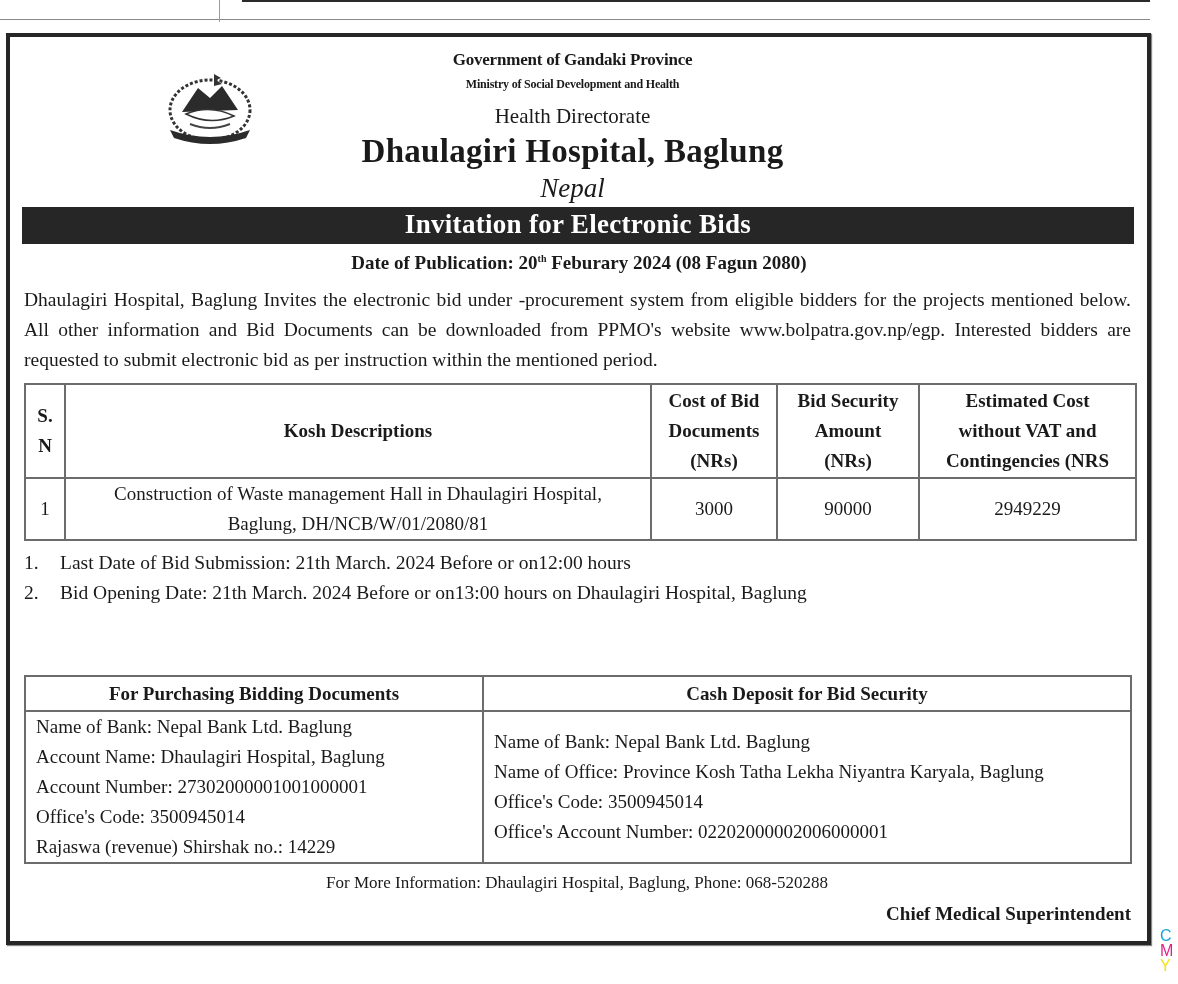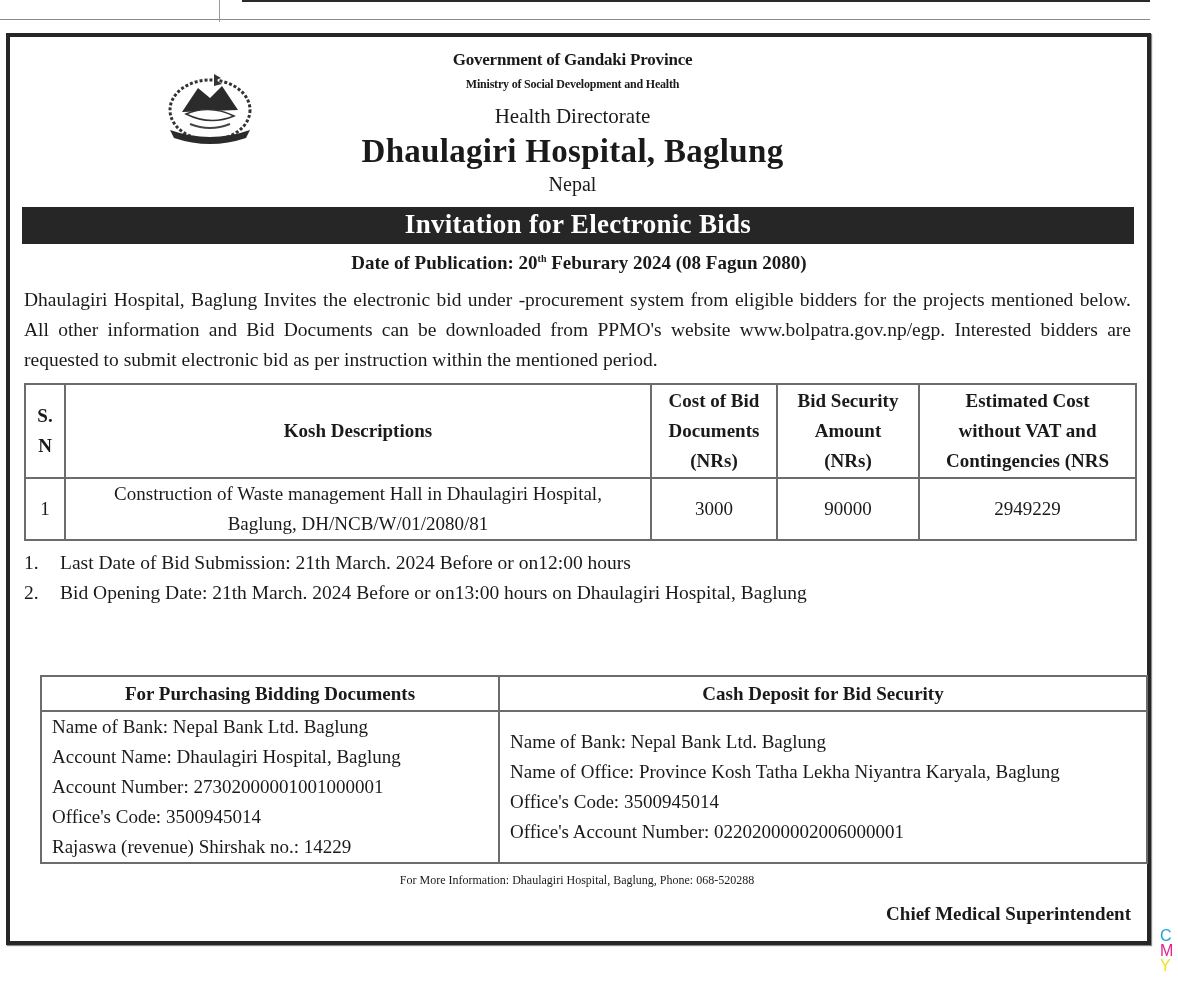--- a/index.html
+++ b/index.html
@@ -13,21 +13,21 @@
   .frame {
     position: absolute; left: 6px; top: 33px; width: 1137px; height: 904px;
     border: 4px solid #262626; box-shadow: 1px 1px 1px #888;
   }
   .emblem { position: absolute; left: 164px; top: 70px; width: 92px; height: 76px; }
   .hdr { position: absolute; left: 0; width: 1145px; text-align: center; white-space: nowrap; }
   .h1 { top: 50px; font-size: 17px; font-weight: bold; letter-spacing: -0.2px; }
   .h2 { top: 77px; font-size: 12px; font-weight: bold; letter-spacing: -0.2px; }
   .h3 { top: 104px; font-size: 21px; }
   .h4 { top: 133px; font-size: 33px; font-weight: bold; letter-spacing: 0.3px; }
-  .h5 { top: 173px; font-size: 20px; }
+  .h5 { top: 173px; font-size: 27px; font-style: italic; }
   .banner {
     position: absolute; left: 22px; top: 207px; width: 1112px; height: 37px; background: #262626;
     color: #ffffff; text-align: center; font-size: 27px; font-weight: bold; line-height: 35px; letter-spacing: 0.3px;
   }
   .pubdate { position: absolute; left: 0; width: 1158px; top: 252px; text-align: center; font-size: 19px; font-weight: bold; }
   .pubdate sup { font-size: 10px; }
   .intro {
     position: absolute; left: 24px; top: 285px; width: 1107px; font-size: 19.5px; line-height: 30px; text-align: justify;
   }
   table { border-collapse: collapse; position: absolute; }
@@ -35,27 +35,27 @@
   .works th, .works td { border: 2px solid #6c6c6c; text-align: center; font-size: 19px; }
   .works th { font-weight: bold; line-height: 30px; height: 92px; padding: 0; }
   .works td { line-height: 30px; height: 60px; padding: 0; }
   .c-sn { width: 38px; }
   .c-desc { width: 584px; }
   .c-cost { width: 124px; }
   .c-sec { width: 140px; }
   .conds { position: absolute; left: 24px; top: 548px; width: 1110px; margin: 0; padding: 0; list-style: none; font-size: 19.5px; }
   .conds li { height: 30.3px; line-height: 30px; white-space: nowrap; }
   .conds .num { display: inline-block; width: 36px; }
-  .bank { left: 40px; top: 675px; width: 1108px; }
+  .bank { left: 24px; top: 675px; width: 1108px; }
   .bank th, .bank td { border: 2px solid #6c6c6c; font-size: 19px; }
   .bank th { font-weight: bold; height: 33px; padding: 0; text-align: center; }
   .bank td { vertical-align: middle; padding: 0 10px; height: 150px; }
   .bank td.left { width: 436px; }
   .bank .line { line-height: 30px; white-space: nowrap; }
-  .footer-info { position: absolute; left: 0; width: 1154px; top: 873px; text-align: center; font-size: 12px; }
+  .footer-info { position: absolute; left: 0; width: 1154px; top: 873px; text-align: center; font-size: 17px; }
   .signature { position: absolute; right: 47px; top: 903px; font-size: 19px; font-weight: bold; }
   .cmy { position: absolute; left: 1160px; top: 928px; font-family: "Liberation Sans", sans-serif; font-size: 16px; line-height: 15px; }
   .cmy span { display: block; }
 </style>
 </head>
 <body>
 
 <div class="top-rule-left"></div>
 <div class="top-rule-vert"></div>
 <div class="top-rule-thick"></div>

